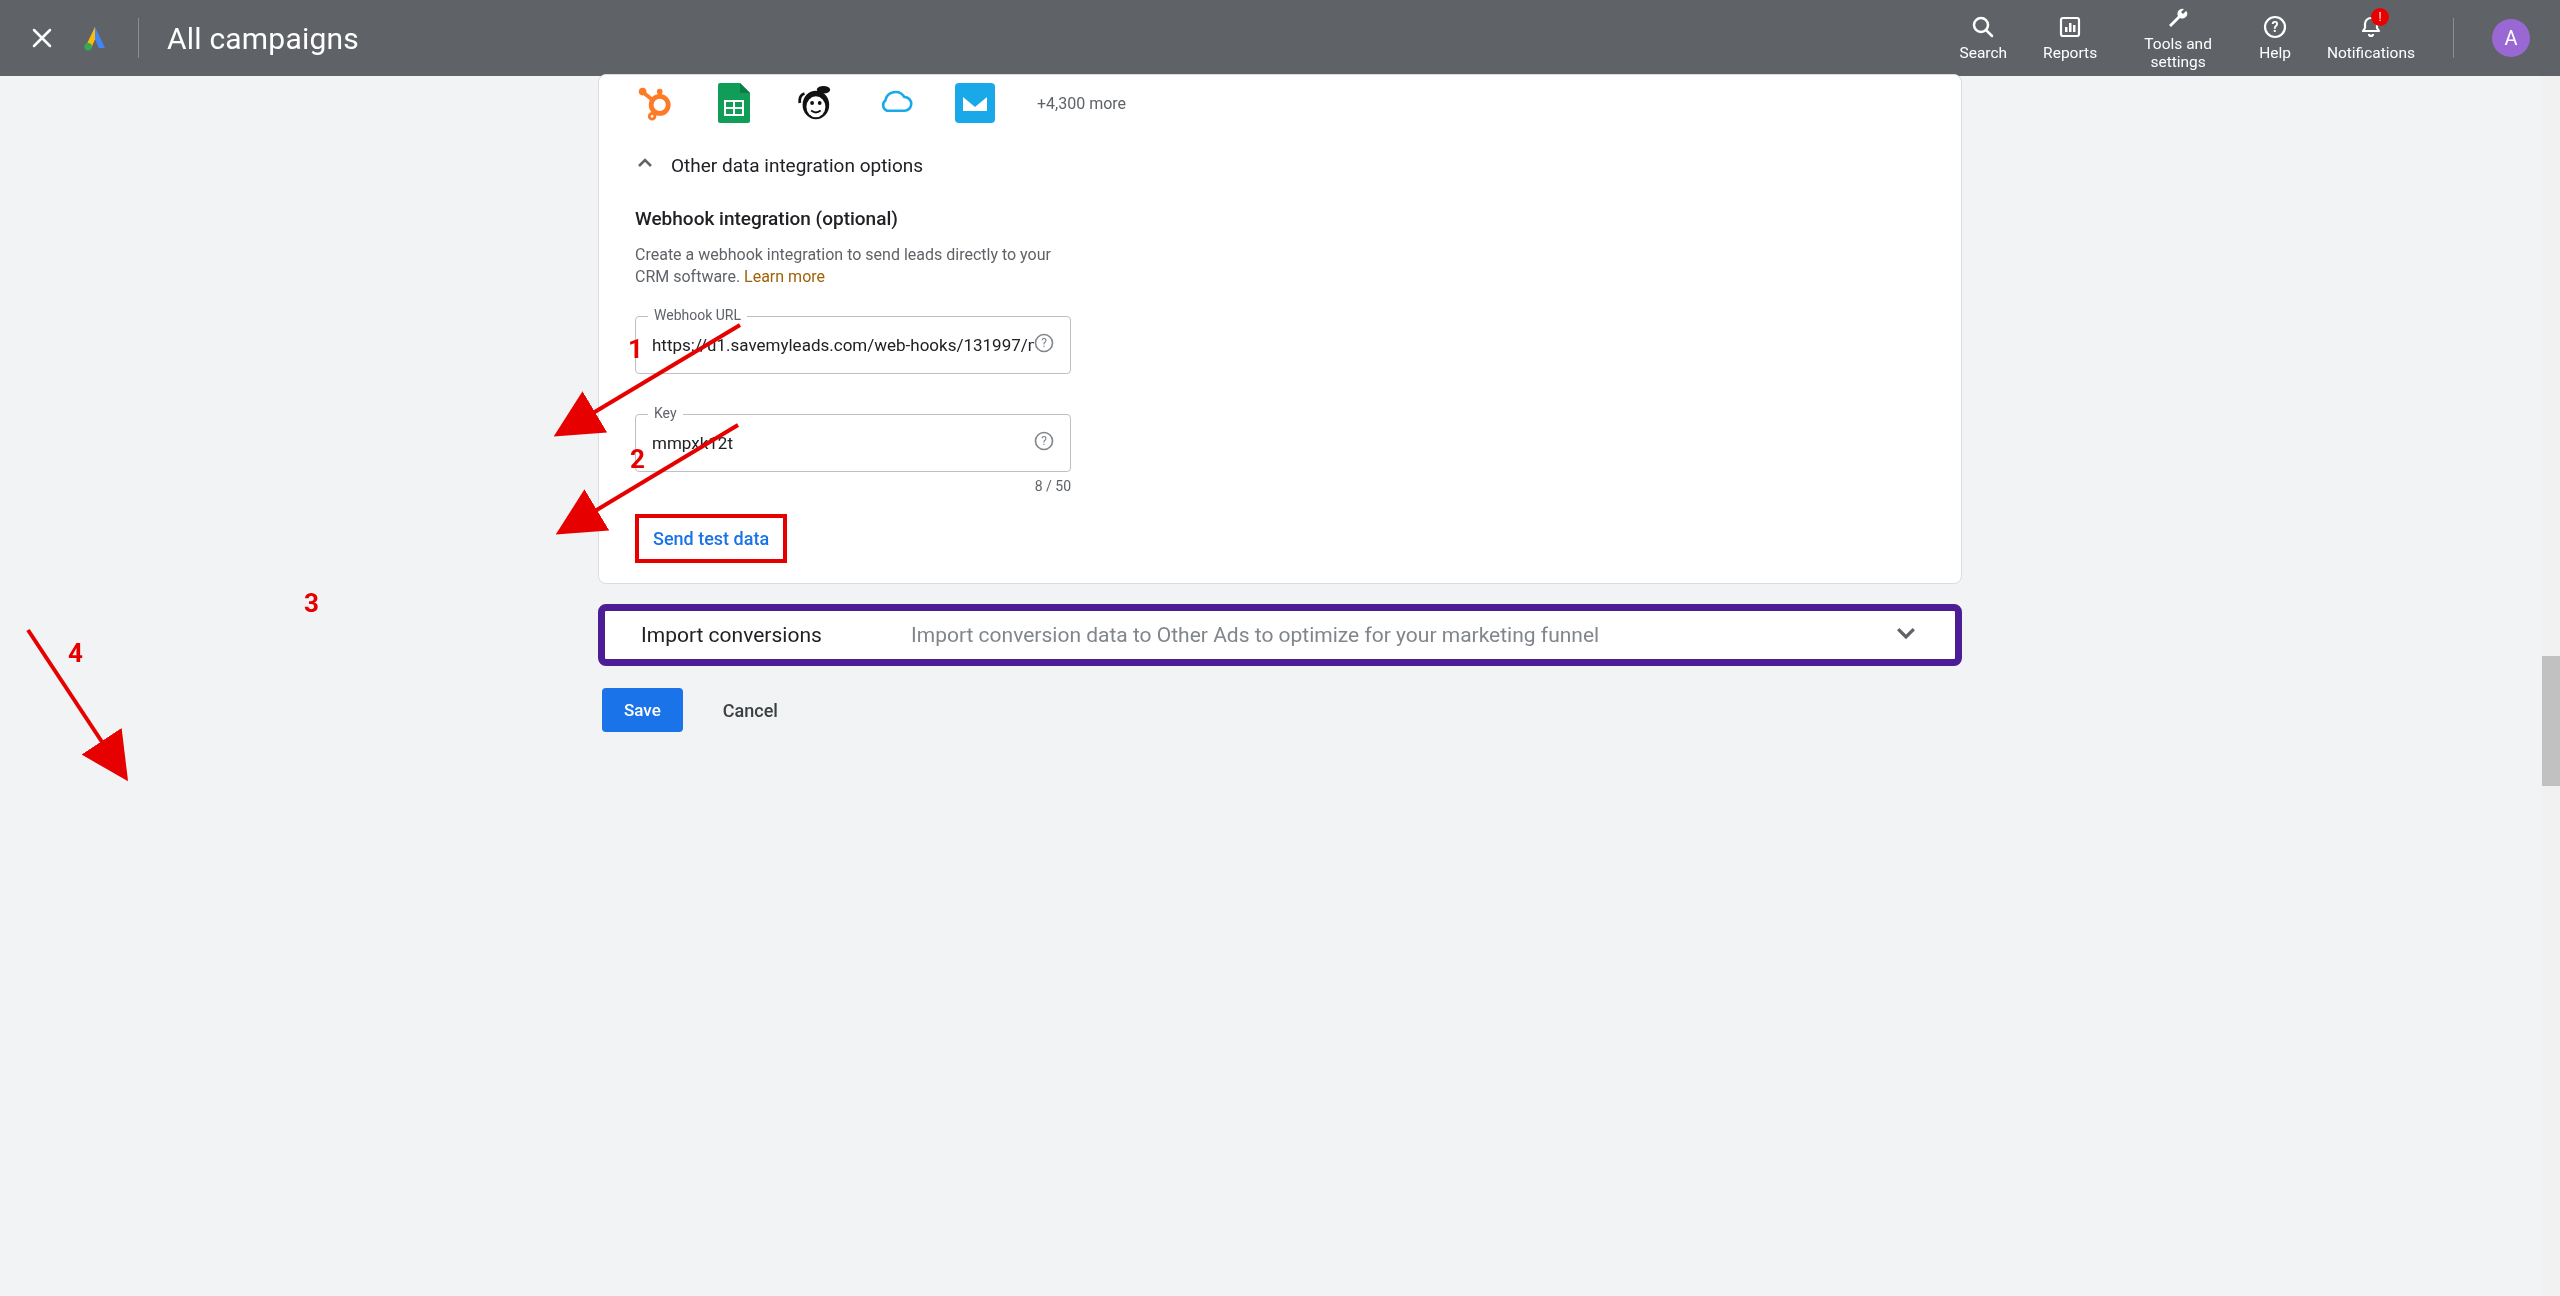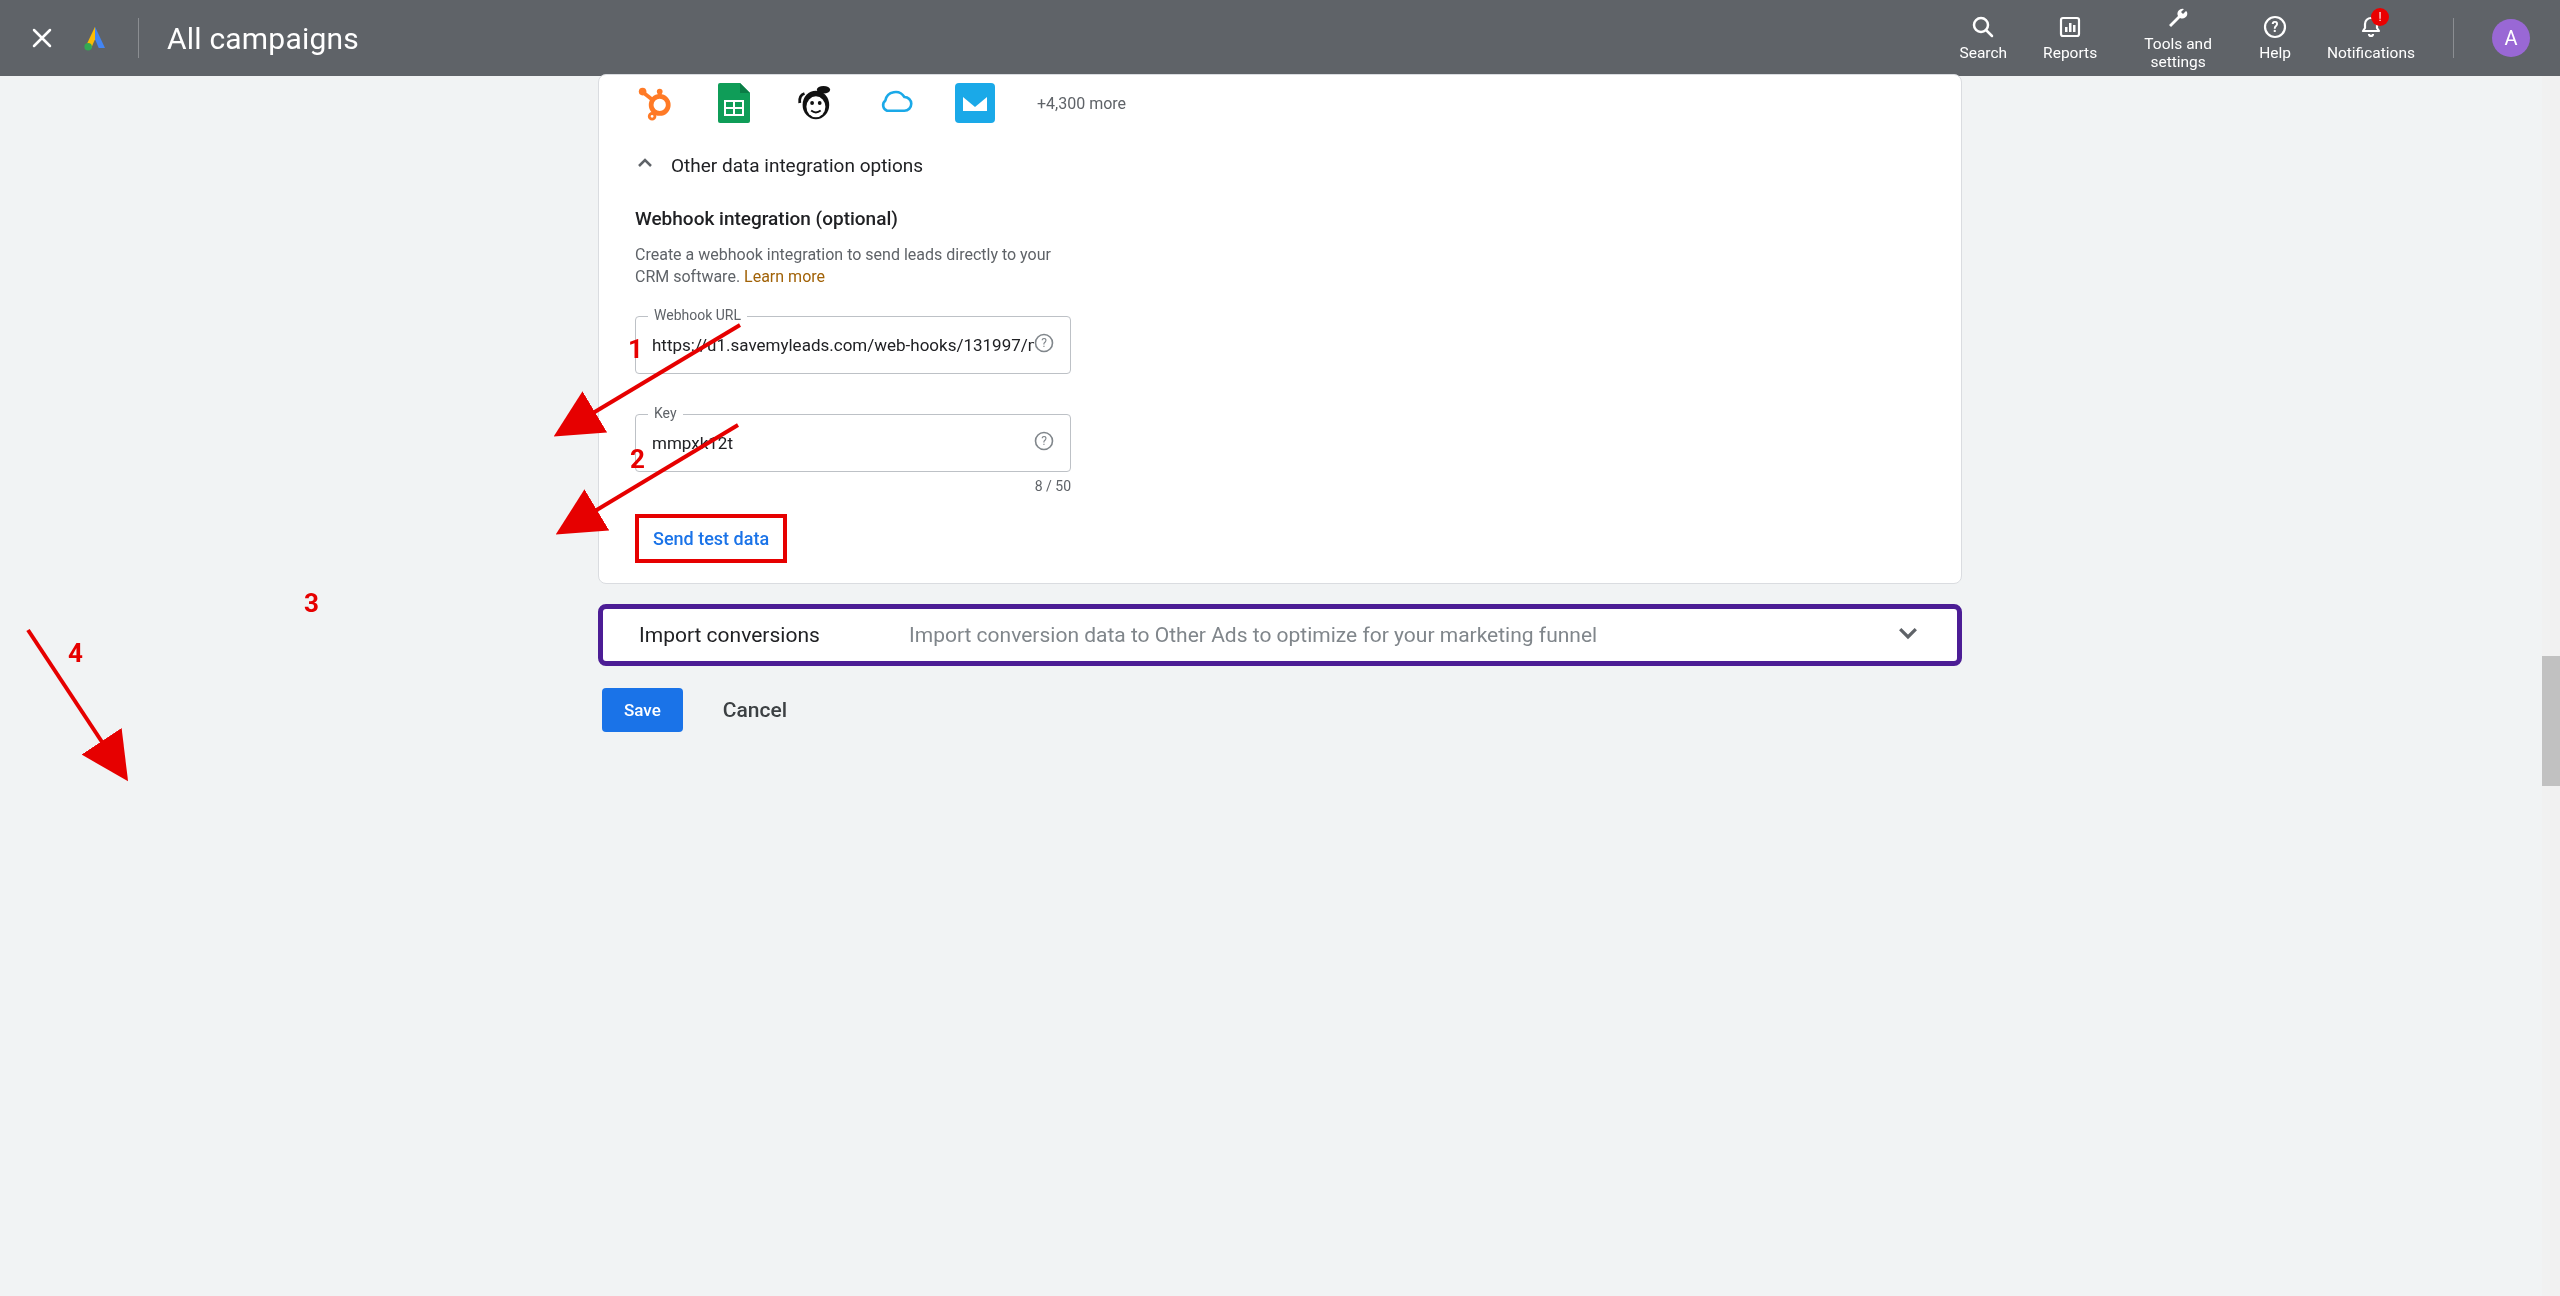--- a/index.html
+++ b/index.html
@@ -92,40 +92,40 @@
     padding: 14px 18px 10px 10px;
     cursor: pointer;
     margin-top: 20px;
   }
   .send-hl { border: 4px solid #e60000; display:inline-block; margin-top: 20px;}
   .send-hl .send-test{ margin-top:0; padding:10px 14px;}
 
   
   .import-bar {
     background: #fff;
-    border: 5px solid #4c1d95;
+    border: 7px solid #4c1d95;
     border-radius: 8px;
     margin-top: 20px;
     height: 62px;
     display: flex; align-items: center;
     padding: 0 36px;
     cursor: pointer;
   }
   .import-title { font-size: 21px; color: #202124; width: 270px;}
   .import-sub { font-size: 21px; color: #80868b; flex: 1;}
   .chev { color: #5f6368; }
 
   
   .btn-row { display: flex; gap: 40px; align-items: center; margin-top: 22px; padding-left: 4px;}
   .btn-save {
     background: #1a73e8; color: #fff; border: none;
     font-size: 17px; font-weight: 500;
     padding: 12px 22px; border-radius: 4px; cursor: pointer;
   }
-  .btn-cancel { font-size: 21px; color: #3c4043; cursor: pointer; font-weight:500;}
+  .btn-cancel { font-size: 18px; color: #3c4043; cursor: pointer; font-weight:500;}
 
   
   .ann { position: absolute; pointer-events: none; }
   .ann-num { fill: #e60000; font-size: 26px; font-weight: 700; }
 
   
   .scrollbar {
     position: absolute; right: 0; top: 656px; width: 18px; height: 130px;
     background: #c1c1c1;
   }

